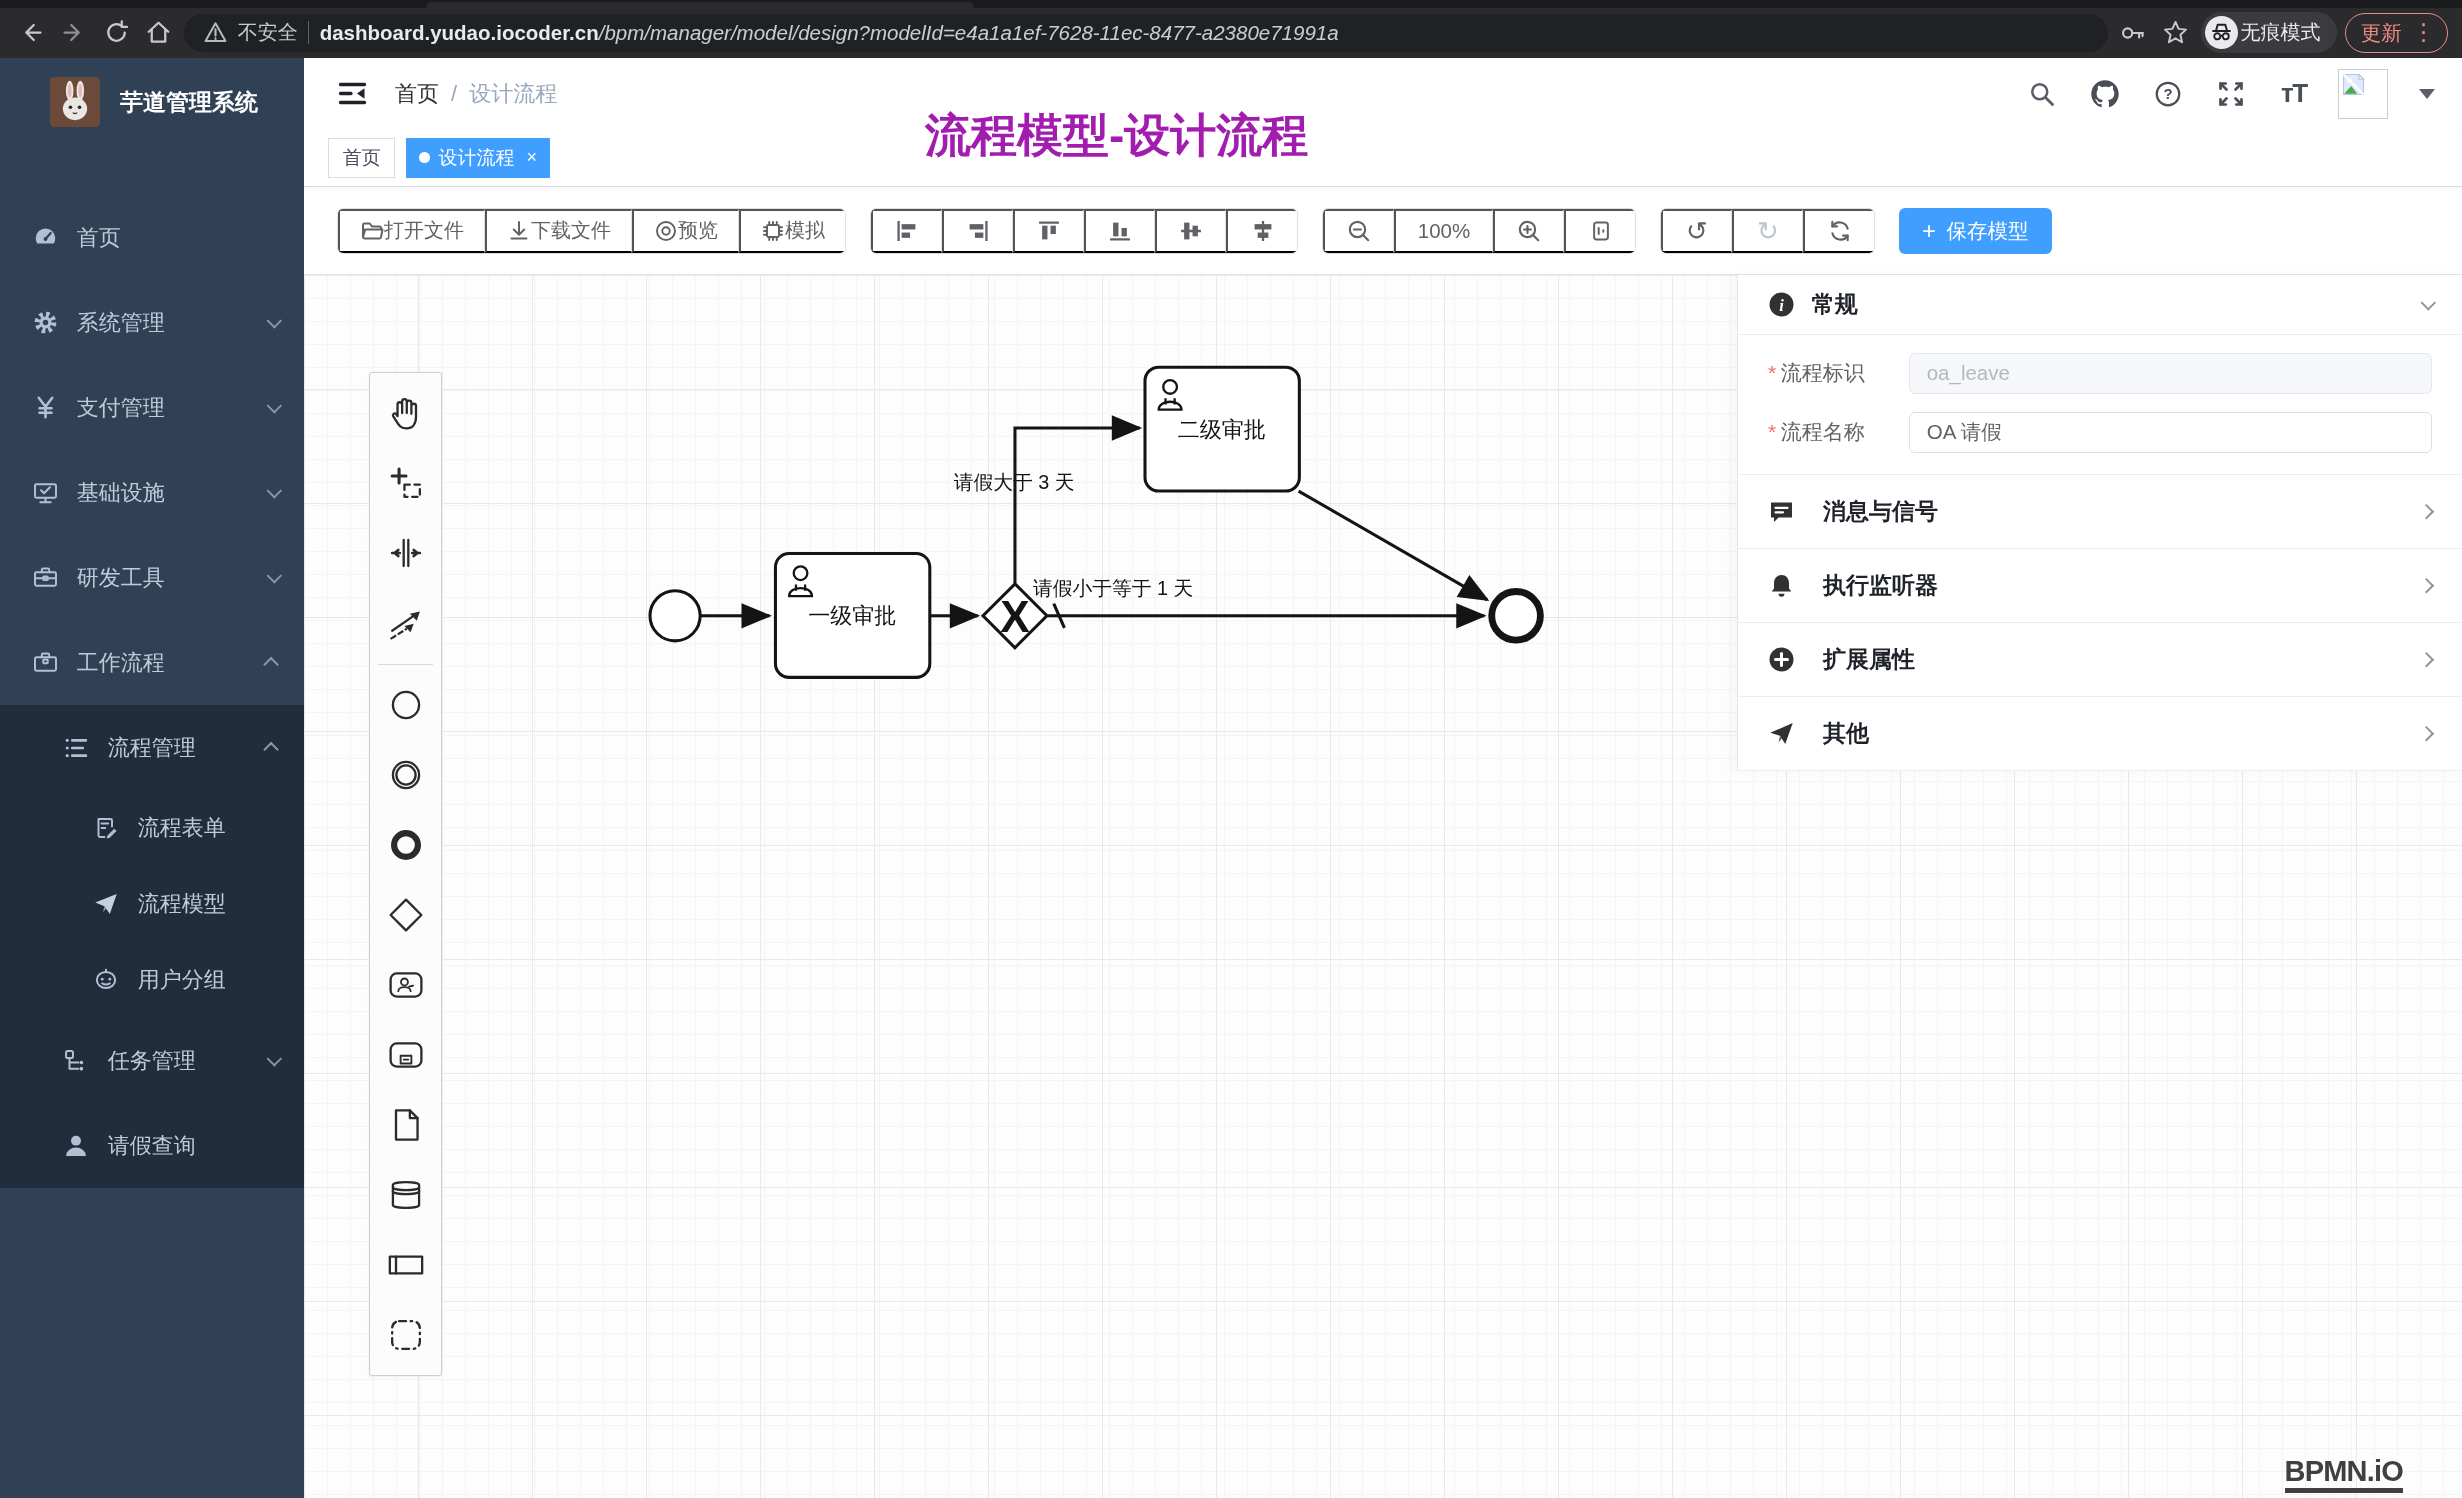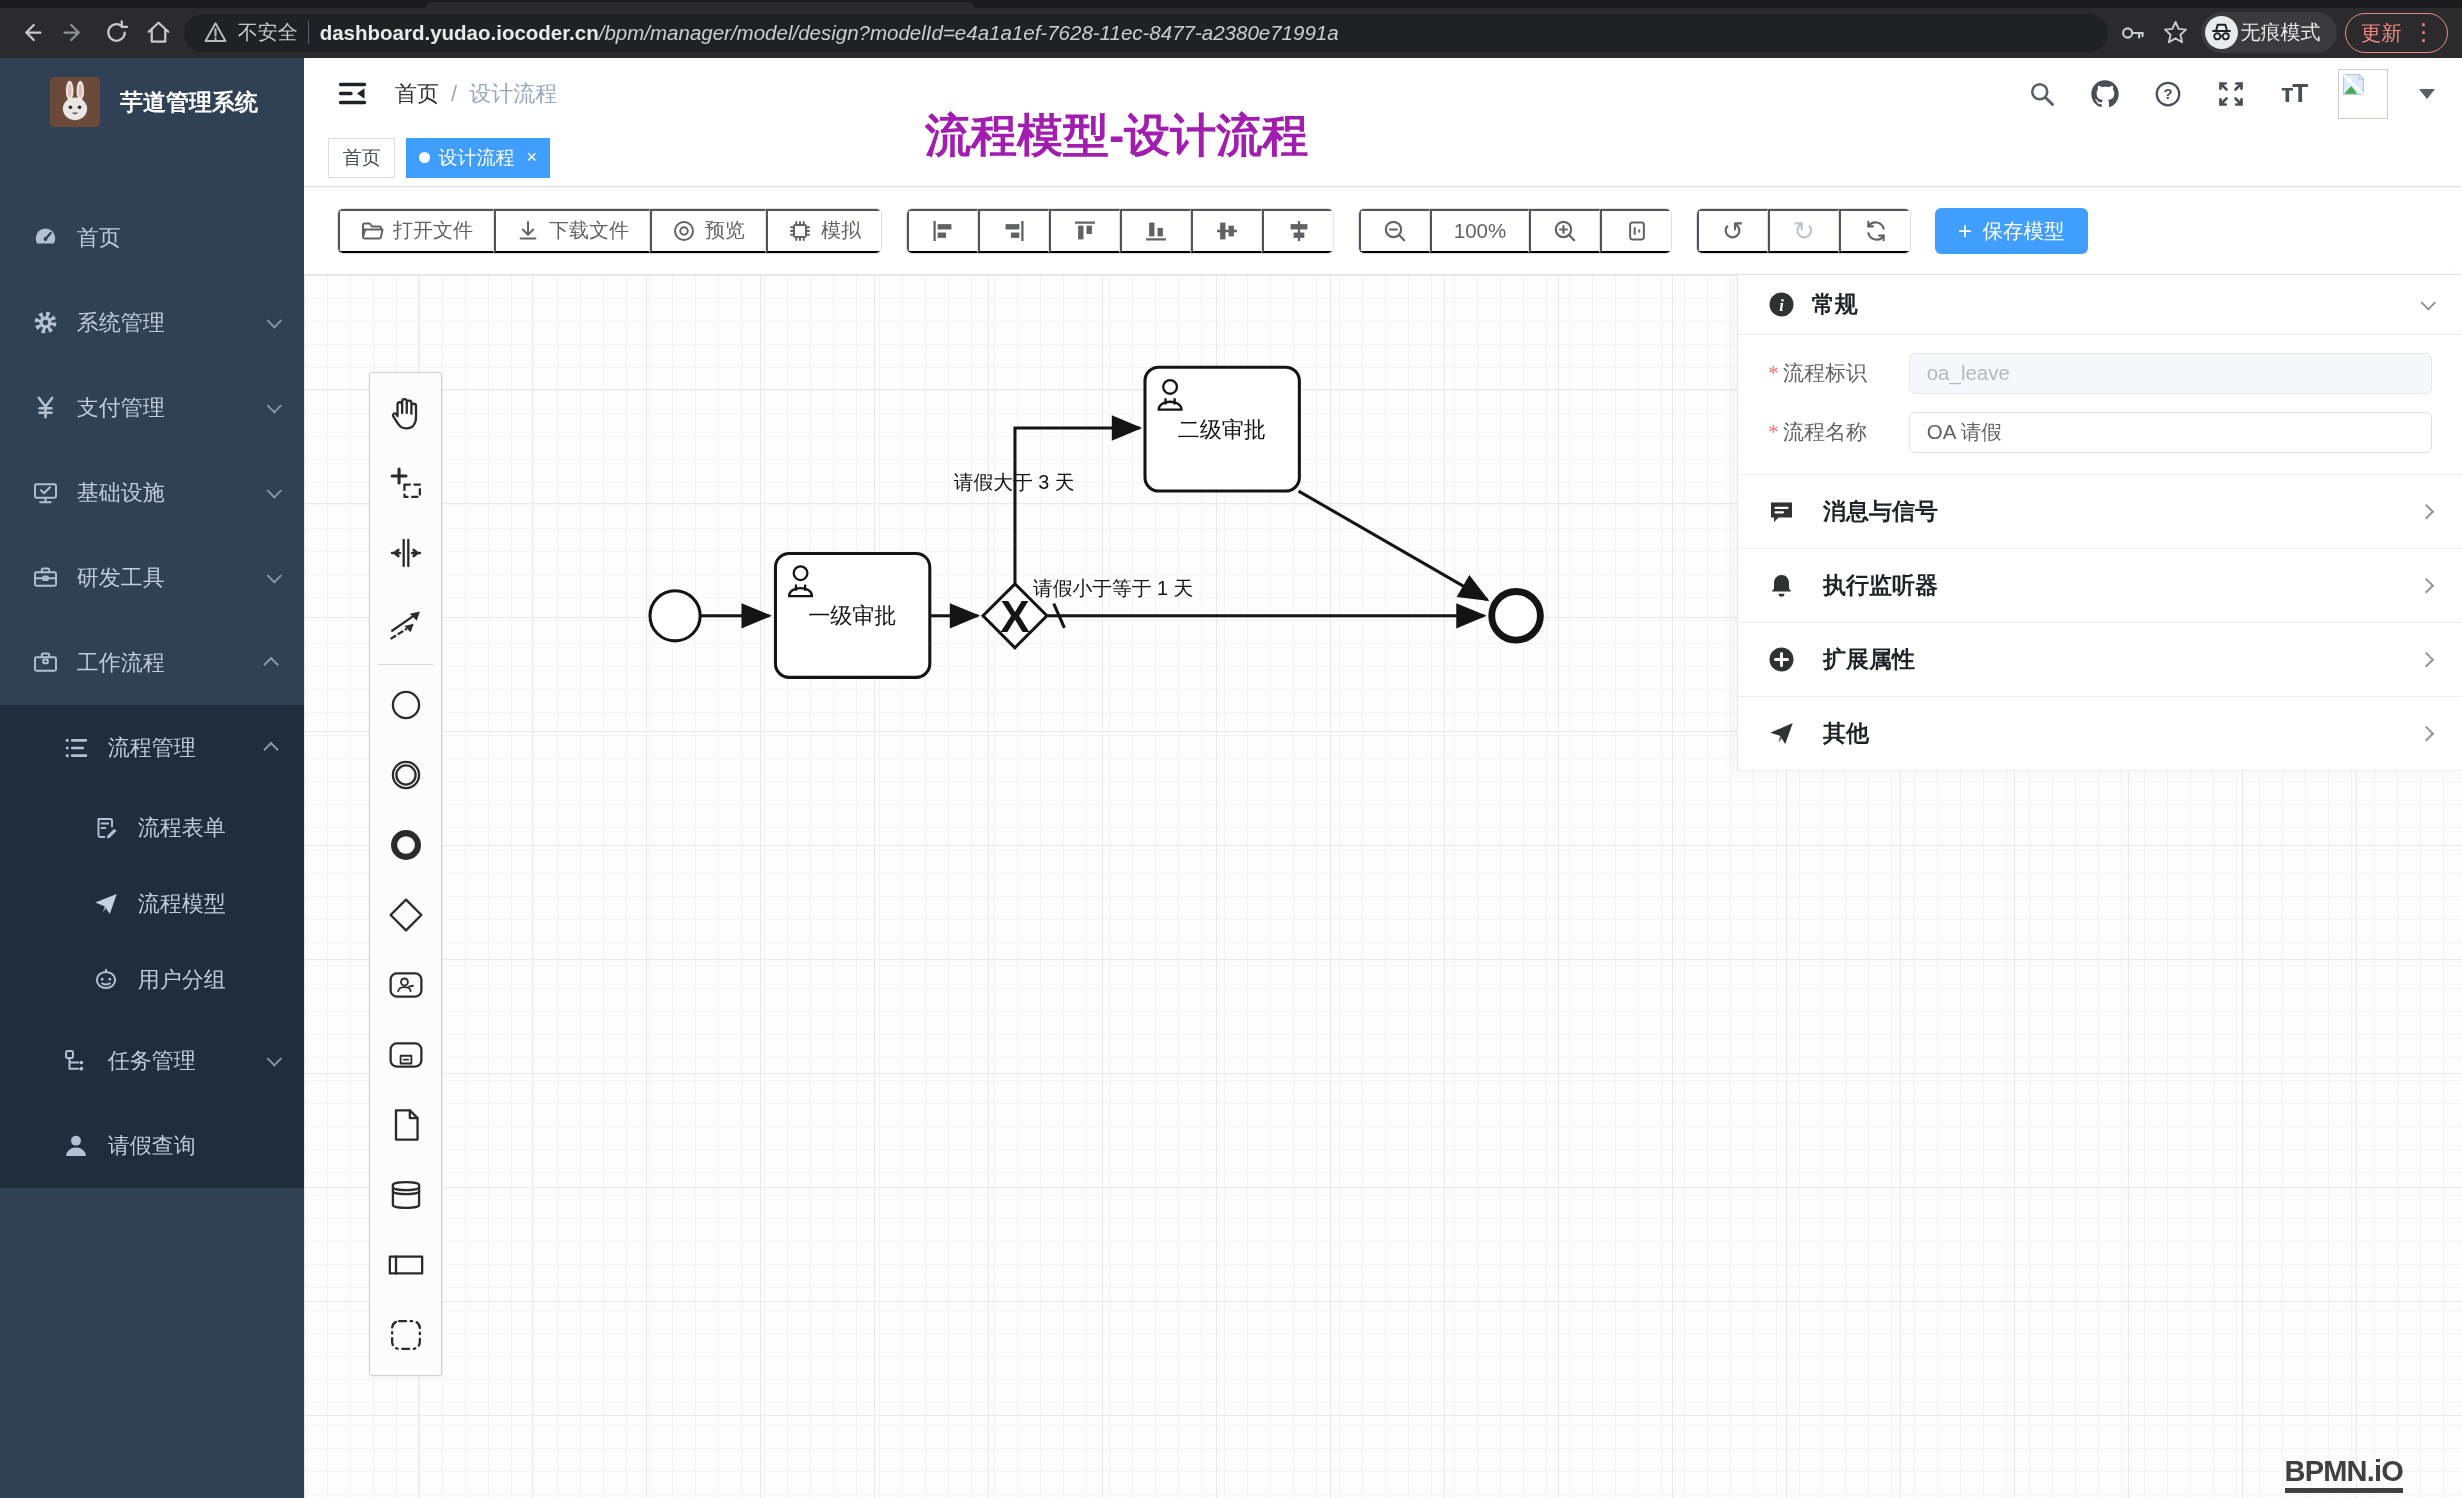--- a/index.html
+++ b/index.html
@@ -61,21 +61,21 @@
   .tags-bar { height:58px; display:flex; align-items:center; gap:10.6px; padding:0 24px; background:#fff; border-bottom:0.8px solid #d8dce5; box-shadow:0 1.5px 4.6px rgba(0,0,0,.04); position:relative; }
   .tag { height:40px; display:flex; align-items:center; padding:0 13.7px; border:0.8px solid #d8dce5; background:#fff; color:#495060; font-size:19px; }
   .tag.active { background:#409eff; border-color:#409eff; color:#fff; gap:9px; padding:0 12px; }
   .tag-dot { width:10.6px; height:10.6px; border-radius:50%; background:#fff; }
   .tag-x { font-size:18px; margin-left:3px; }
 
   .annotation { position:absolute; left:621px; top:47px; z-index:50; color:#a21caf; font-size:46px; font-weight:600; white-space:nowrap; }
 
   .bpmn-toolbar { height:88px; display:flex; align-items:center; padding:0 33px; gap:24px; background:#fff; border-bottom:0.8px solid #e3e3e6; }
   .btn-group { display:flex; border:0.8px solid #dcdfe6; border-radius:6px; overflow:hidden; background:#fff; }
-  .tb-btn { display:flex; align-items:center; justify-content:center; gap:9px; height:44px; padding:0 20px; border-right:0.8px solid #dcdfe6; color:#606266; font-size:20px; white-space:nowrap; background:#fff; }
+  .tb-btn { display:flex; align-items:center; justify-content:center; height:44px; padding:0 20px; border-right:0.8px solid #dcdfe6; color:#606266; font-size:20px; white-space:nowrap; background:#fff; }
   .tb-btn:last-child { border-right:none; }
   .tb-btn.icon-only { width:71px; padding:0; }
   .tb-btn.zoomtxt { width:99px; padding:0; font-size:20.5px; }
   .tb-btn .uglyph { font-size:26px; line-height:1; }
   .tb-btn.dim { color:#c0c4cc; }
   .save-btn { height:46px; background:#409eff; border-radius:6px; color:#fff; font-size:20.5px; display:flex; align-items:center; gap:10.6px; padding:0 23px; border:none; }
   .save-plus { font-size:24px; font-weight:400; }
   .t-ic { stroke:#606266; fill:none; stroke-width:2.6; stroke-linecap:round; stroke-linejoin:round; }
 
   
@@ -92,21 +92,21 @@
   .p-ic { stroke:#2b2b2b; fill:none; stroke-width:3; stroke-linecap:round; stroke-linejoin:round; }
 
   .diagram-svg { position:absolute; inset:0; }
 
   .props { position:absolute; top:0; right:0; width:725px; background:#fff; border-left:0.8px solid #e8e8e8; box-shadow:-6px 0 10.6px rgba(0,0,0,.03); }
   .p-head { height:59px; display:flex; align-items:center; gap:16.7px; padding:0 30px; }
   .p-title { font-size:23px; font-weight:700; color:#1f2329; flex:1; }
   .p-div { height:0.8px; background:#ebeef5; }
   .p-form { padding:18px 30px 21px 30px; display:flex; flex-direction:column; gap:18px; }
   .p-row { display:flex; align-items:center; }
-  .p-lab { width:141px; font-size:21px; color:#606266; flex:none;font-family:Liberation Serif, serif; }
+  .p-lab { width:141px; font-size:21px; color:#606266; flex:none; }
   .req { color:#f56c6c; margin-right:4.6px; }
   .p-input { flex:1; height:41px; border:0.8px solid #dcdfe6; border-radius:6px; padding:0 16.7px; font-size:20.5px; color:#606266; background:#fff; font-family:inherit; }
   .p-input.disabled { background:#f5f7fa; color:#b4b8bf; border-color:#e4e7ed; }
   .p-sec { height:74px; display:flex; align-items:center; gap:28px; padding:0 30px; border-top:0.8px solid #ebeef5; }
   .p-sec .p-title { font-weight:700; }
   .pp-ic { fill:#303133; }
 
   .watermark { position:absolute; right:59px; bottom:4.6px; color:#404040; font-size:29px; font-weight:700; letter-spacing:-0.8px; border-bottom:5.3px solid #404040; padding-bottom:0.8px; }
 </style>
 </head>

